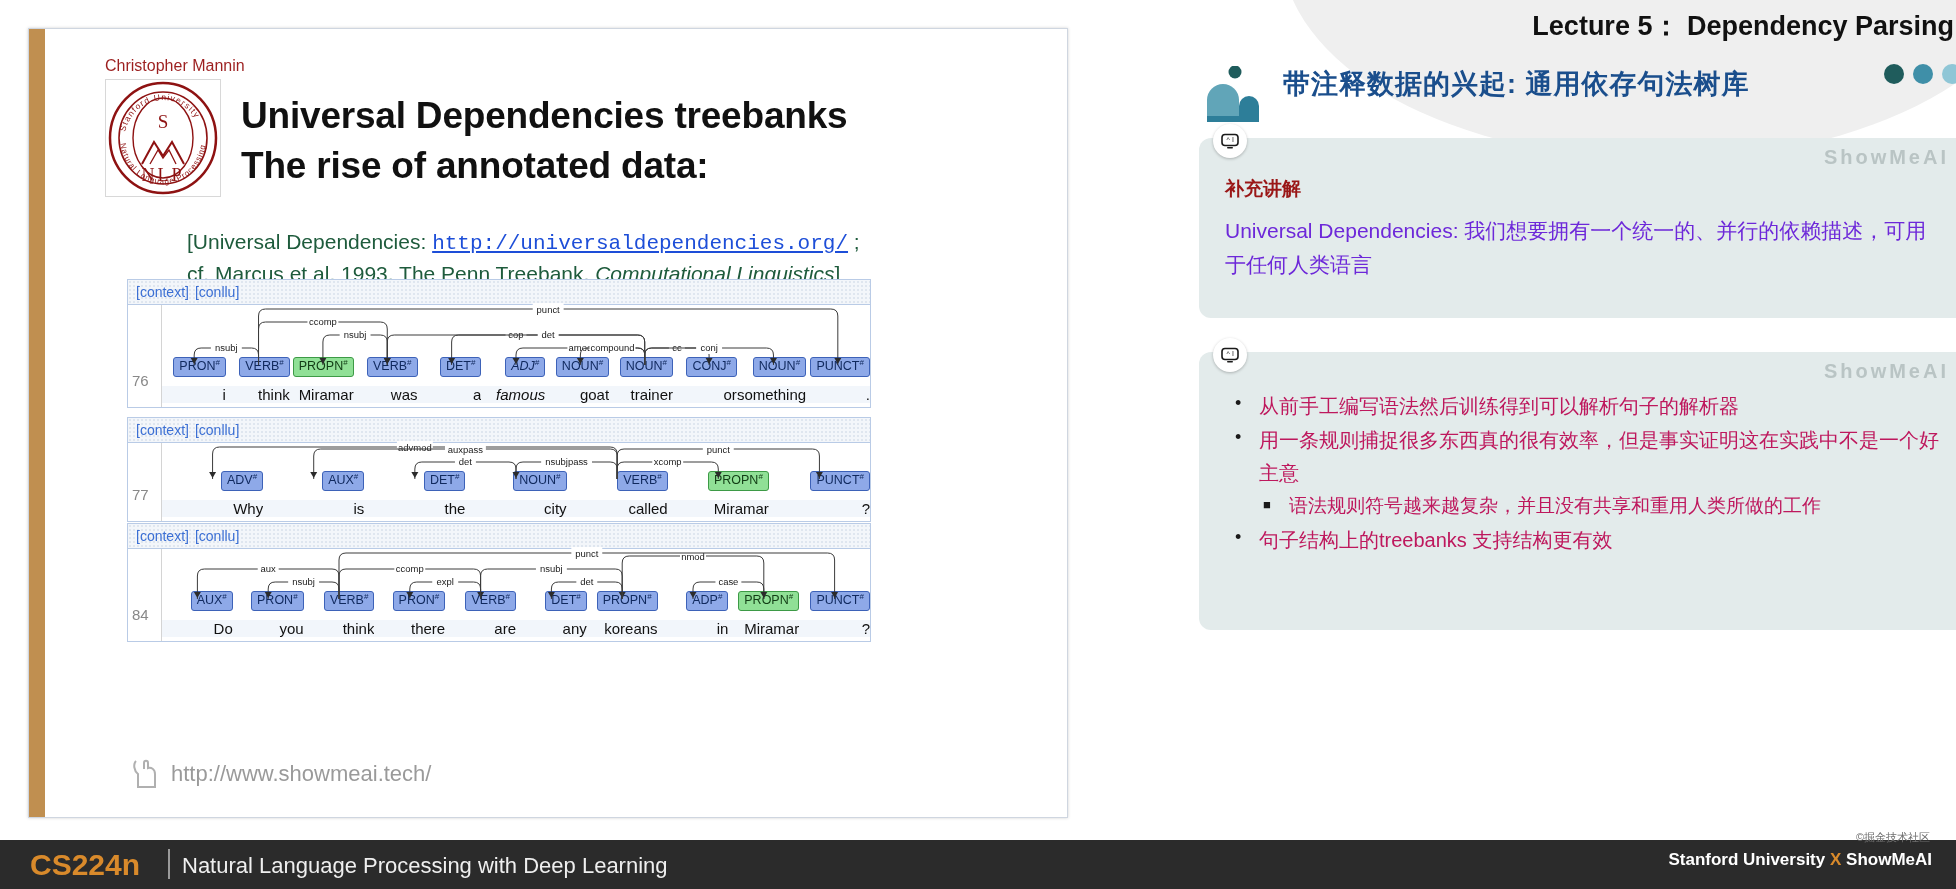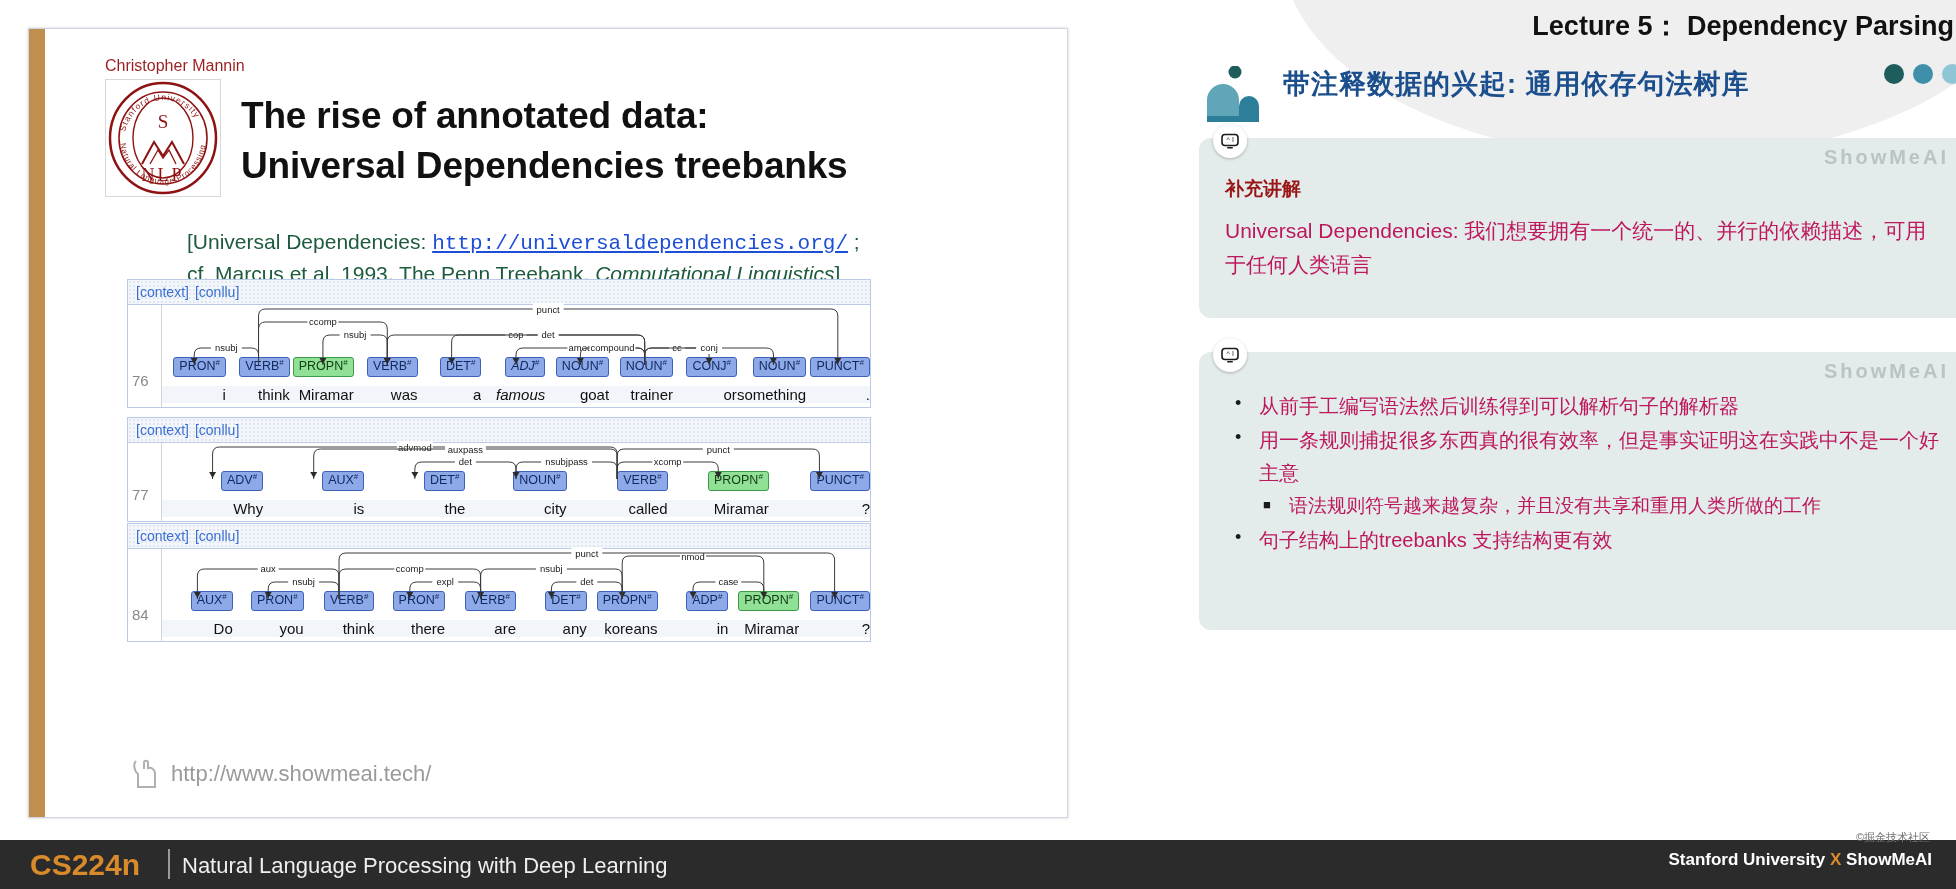--- a/index.html
+++ b/index.html
@@ -140,21 +140,21 @@
     box-shadow:0 1px 3px rgba(0,0,0,.25);
     display:flex; align-items:center; justify-content:center;
   }
   .smai {
     position:absolute; right:22px; top:8px;
     font-size:20px; font-weight:bold; color:#b9c4c4; letter-spacing:3px;
   }
   .red-head {
     color:#9a1616; font-size:19px; font-weight:bold; margin-bottom:12px;
   }
-  .cn-body { font-size:21px; color:#be185d; line-height:1.62; }
+  .cn-body { font-size:21px; color:#6d28d9; line-height:1.62; }
   .blist { list-style:none; }
   .blist > li {
     position:relative; padding-left:34px; font-size:20px; color:#be185d;
     line-height:1.62; margin-bottom:2px;
   }
   .blist > li::before {
     content:"\2022"; position:absolute; left:10px; top:-1px;
     font-size:18px; color:#1a1a1a;
   }
   .blist li.sub {
@@ -214,22 +214,22 @@
             <textPath href="#arcT" startOffset="8%">Stanford University</textPath>
           </text>
           <path id="arcB" d="M 14 58 A 43 46 0 0 0 100 58" fill="none"></path>
           <text font-size="8" fill="#8e1212" font-family="Liberation Sans, sans-serif" letter-spacing="0.8">
             <textPath href="#arcB" startOffset="4%">Natural Language Processing</textPath>
           </text>
         </svg>
       </div>
 
       <div class="slide-title">
+        <div>Universal Dependencies treebanks</div>
         <div>The rise of annotated data:</div>
-        <div>Universal Dependencies treebanks</div>
       </div>
 
       <div class="slide-cite">
         <div>
           <span>[Universal Dependencies: </span><a href="#">http://universaldependencies.org/</a><span> ;</span>
         </div>
         <div>
           <span>cf. Marcus et al. 1993, The Penn Treebank, </span><span class="ital">Computational Linguistics</span><span>]</span>
         </div>
       </div>

